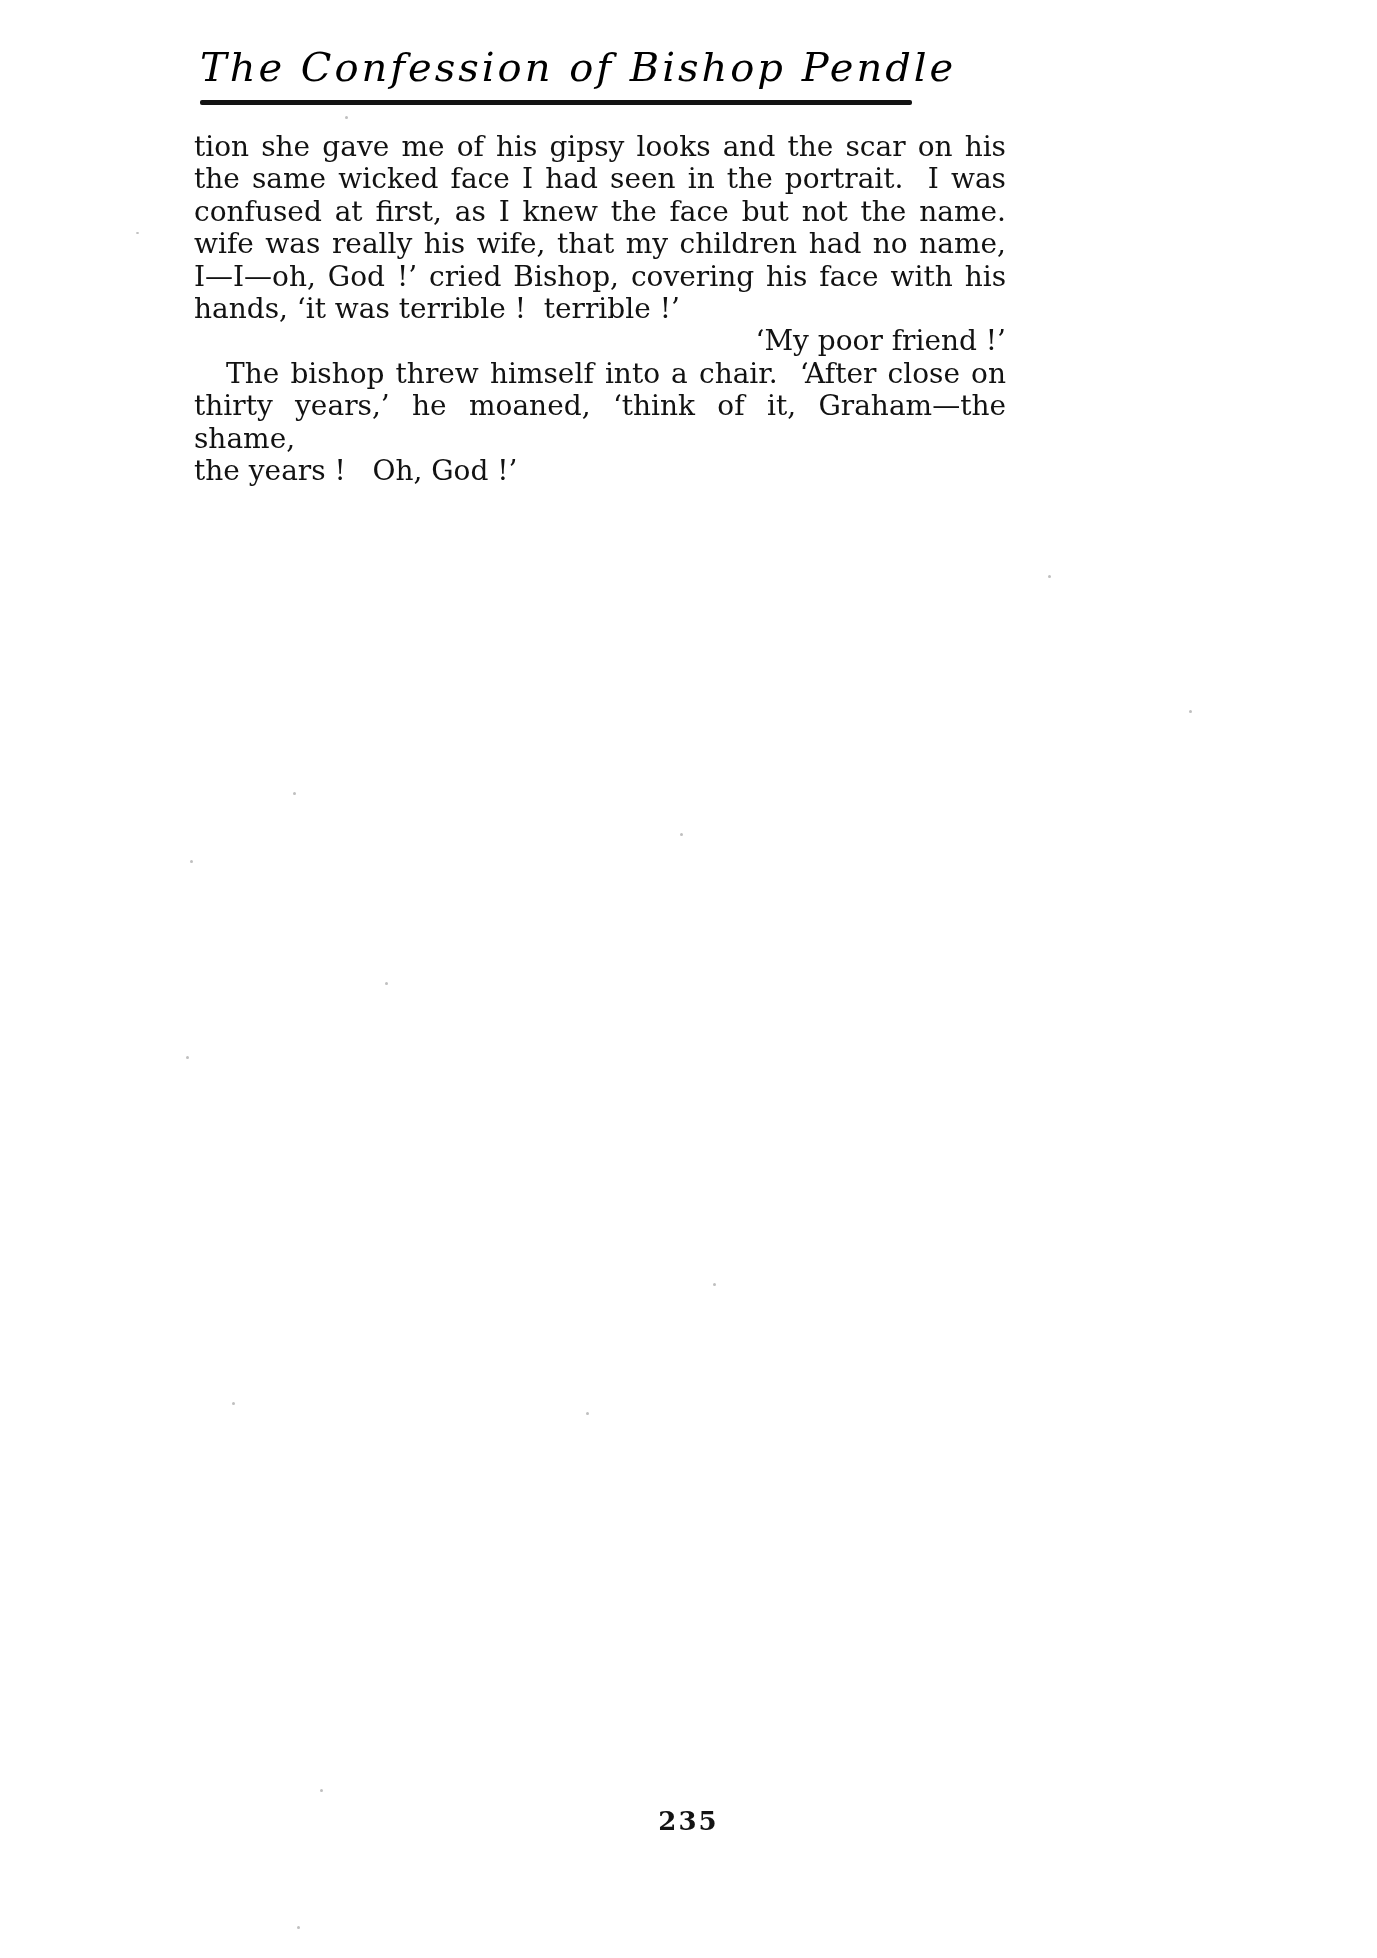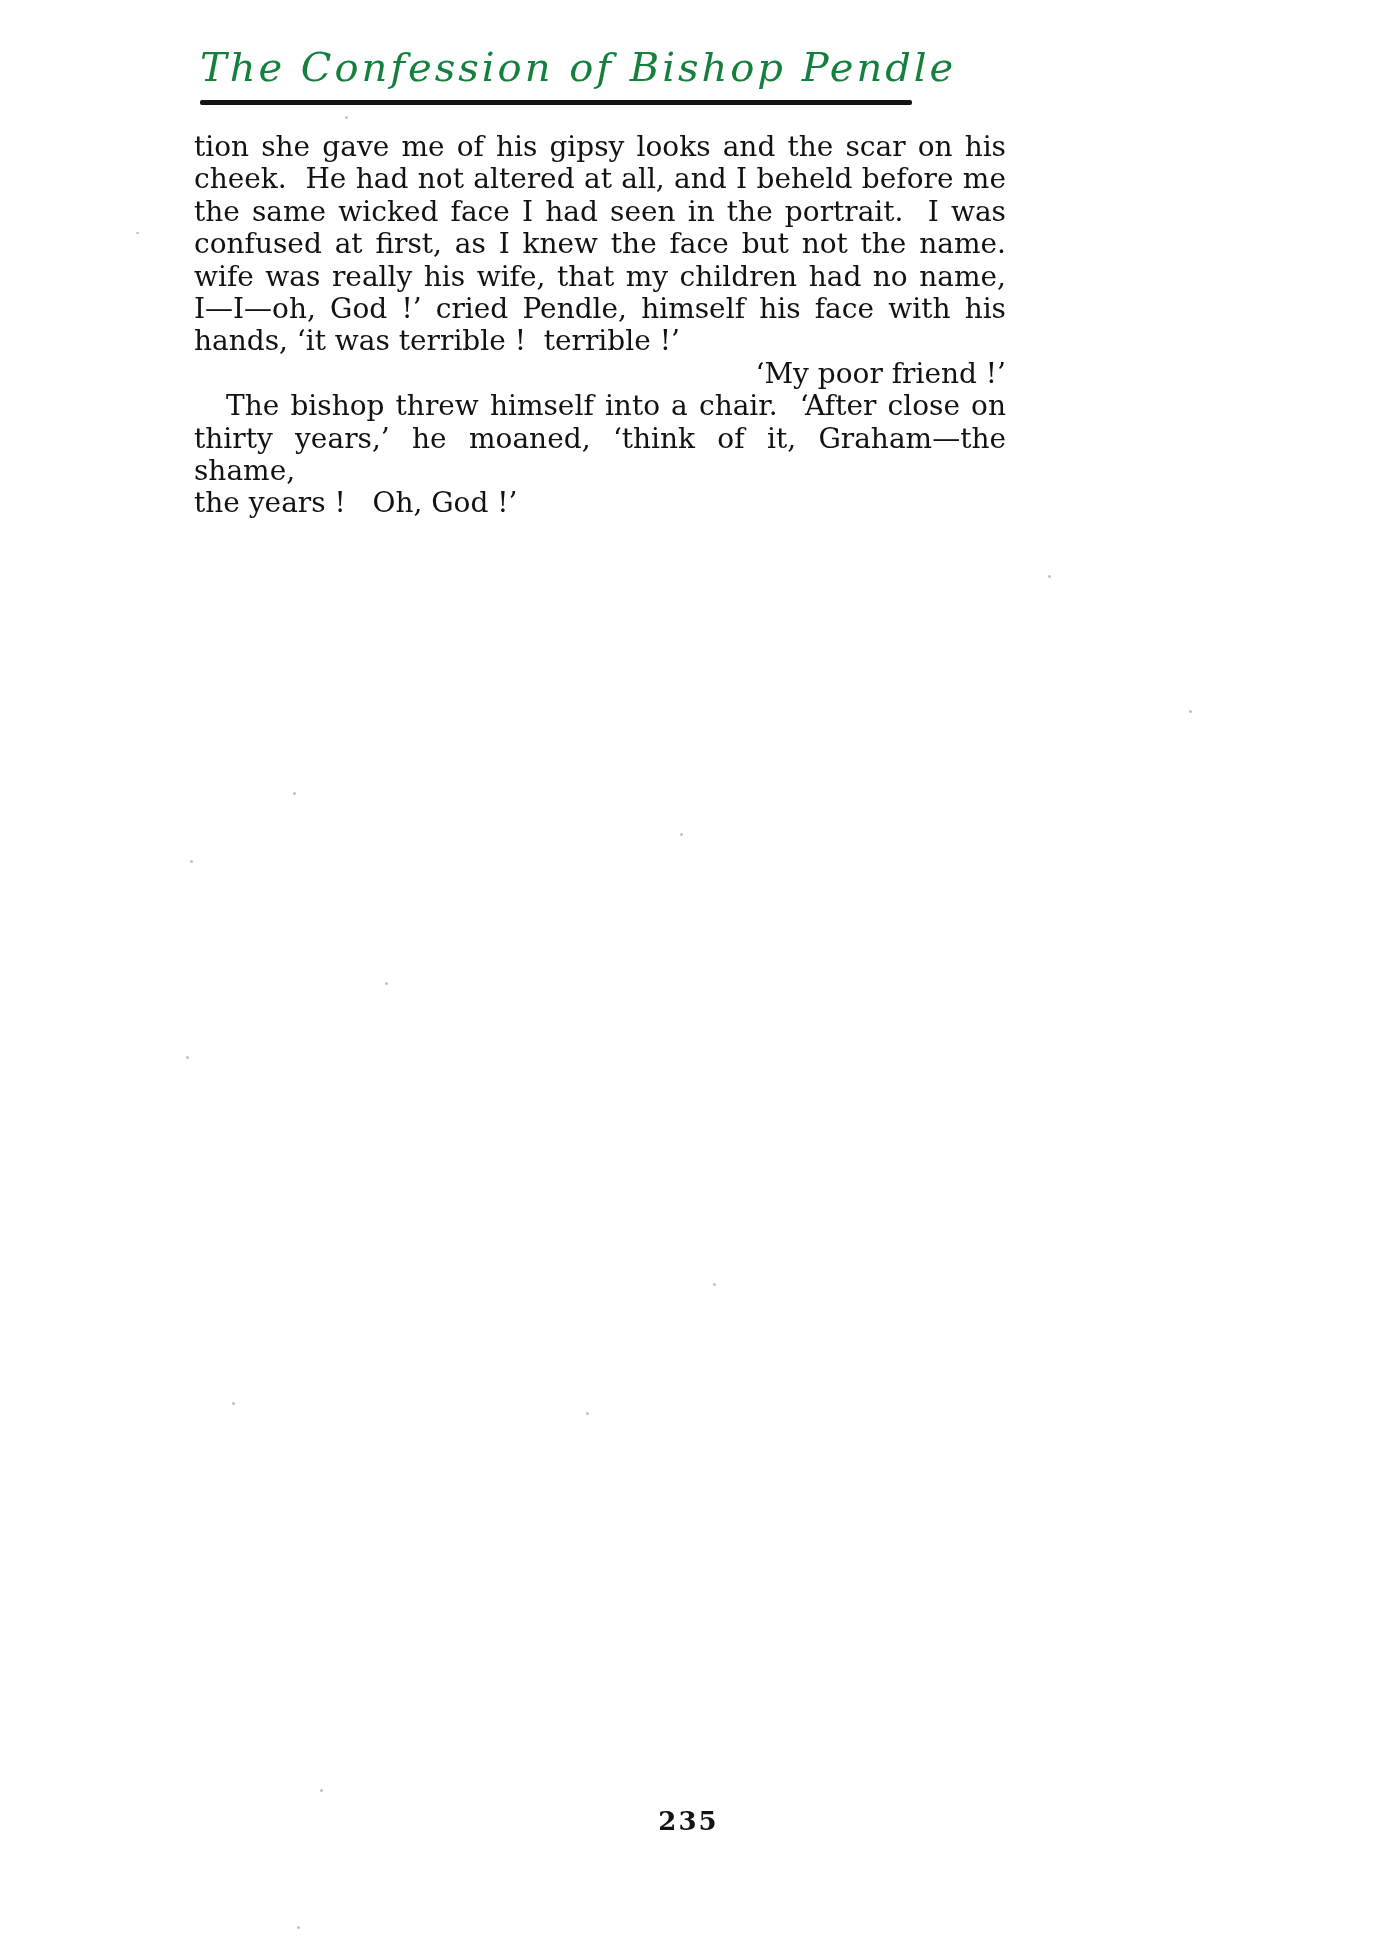--- a/index.html
+++ b/index.html
@@ -21,21 +21,21 @@
     left: 200px;
     top: 44px;
     width: 712px;
   }
   .running-title {
     font-style: italic;
     font-size: 40px;
     letter-spacing: 3px;
     text-align: center;
     white-space: nowrap;
-    color: #15803d;
+    color: #000000;
   }
   .header-rule {
     margin-top: 10px;
     height: 5px;
     background: #131313;
     border-radius: 2px;
   }
   .textblock {
     position: absolute;
     left: 175px;
@@ -83,25 +83,24 @@
 
 <div class="page">
 
   <div class="header">
     <div class="running-title">The Confession of Bishop Pendle</div>
     <div class="header-rule"></div>
   </div>
 
   <div class="textblock">
     <p class="line j">tion she gave me of his gipsy looks and the scar on his</p>
-    <p class="line j">cheek.  He had not altered at all, and I beheld before me</p>
     <p class="line j">the same wicked face I had seen in the portrait.  I was</p>
     <p class="line j">confused at first, as I knew the face but not the name.</p>
     <p class="line j">wife was really his wife, that my children had no name,</p>
-    <p class="line j">I—I—oh, God !’ cried Pendle, himself his face with his</p>
+    <p class="line j">I—I—oh, God !’ cried Bishop, covering his face with his</p>
     <p class="line">hands, ‘it was terrible !  terrible !’</p>
     <p class="line indent">‘My poor friend !’</p>
     <p class="line j indent">The bishop threw himself into a chair.  ‘After close on</p>
     <p class="line j">thirty years,’ he moaned, ‘think of it, Graham—the shame,</p>
     <p class="line">the years !   Oh, God !’</p>
   </div>
 
   <div class="folio">235</div>
 
   <div>

